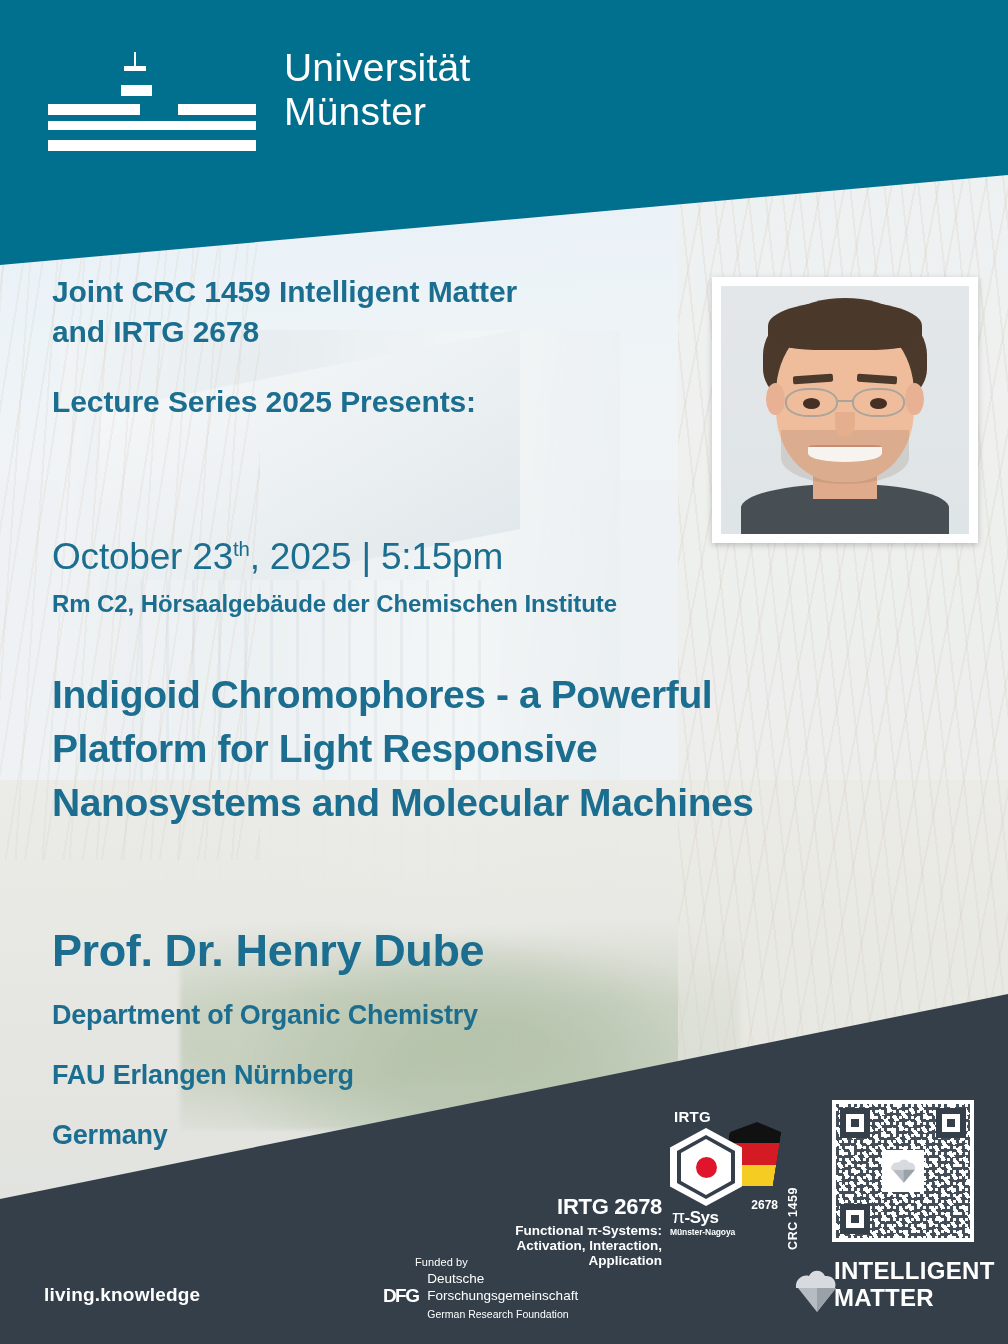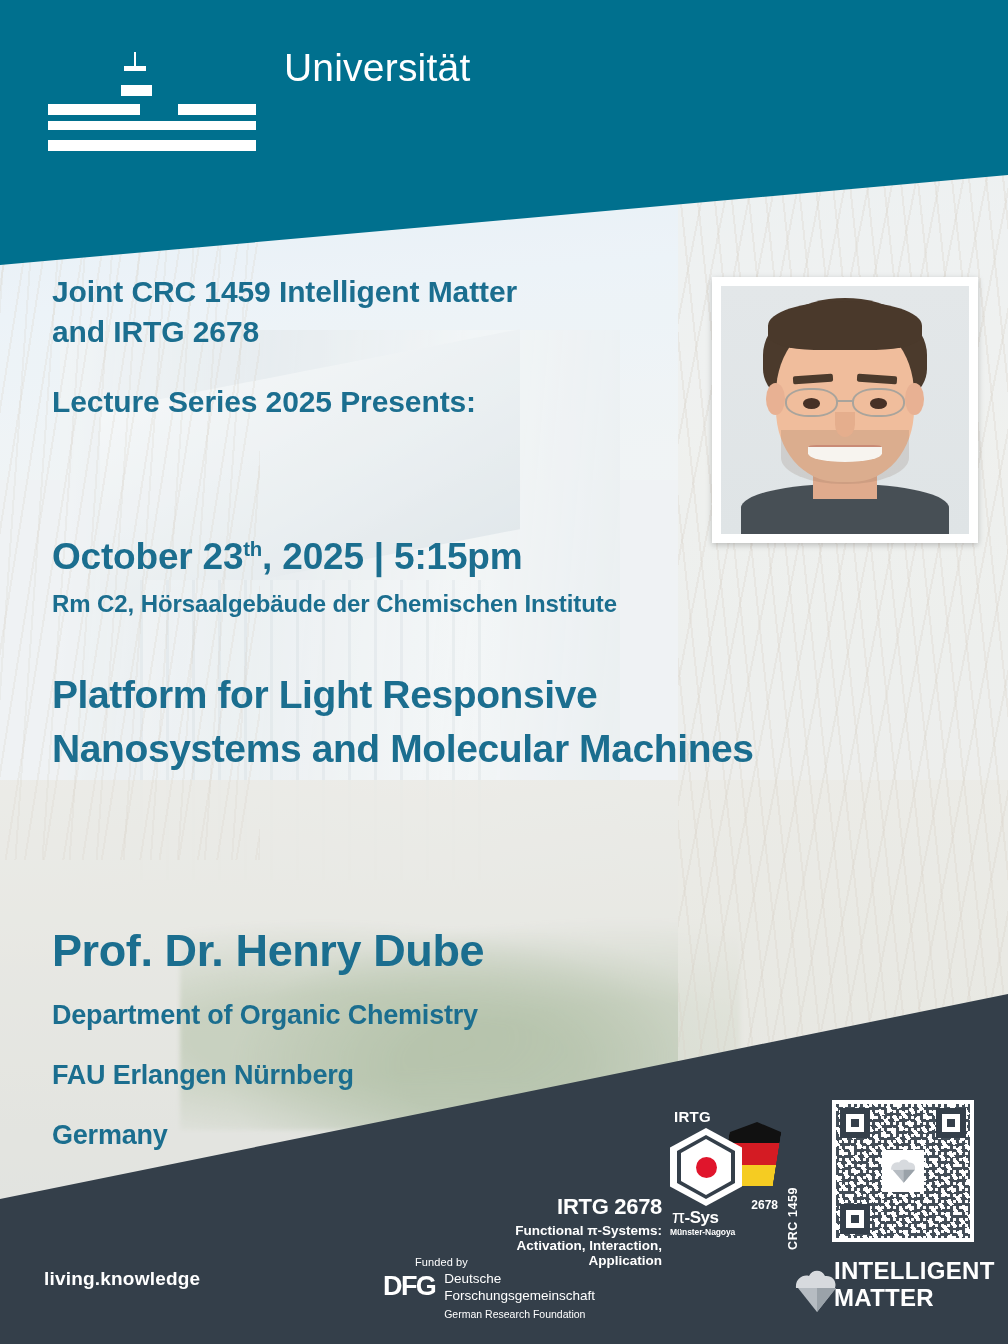--- a/index.html
+++ b/index.html
@@ -122,21 +122,21 @@
   .p-glassR{right:26%;top:41%;width:21%;height:12%;border:2px solid #a9a49c;border-radius:45%;}
   .p-bridge{left:46.5%;top:46%;width:7%;height:2px;background:#a9a49c;}
   .p-eyeL{left:33%;top:45%;width:7%;height:4.4%;background:#463026;border-radius:50%;}
   .p-eyeR{right:33%;top:45%;width:7%;height:4.4%;background:#463026;border-radius:50%;}
   .p-nose{left:46%;top:51%;width:8%;height:10%;background:#e5ae8d;border-radius:0 0 50% 50%;}
   .p-mouth{left:35%;top:64%;width:30%;height:7%;background:#f7f4ef;border-radius:12% 12% 52% 52%;border-top:2px solid #c98b76;}
   .p-stubble{left:24%;top:58%;width:52%;height:22%;background:rgba(120,96,76,.17);border-radius:0 0 48% 48%;}
 
   .datetime{
     position:absolute;left:52px;top:536px;width:760px;
-    font-size:37px;font-weight:bold;letter-spacing:-.2px;
+    font-size:37px;font-weight:normal;letter-spacing:-.2px;
   }
   .datetime sup{font-size:.55em;vertical-align:super;}
   .venue{
     position:absolute;left:52px;top:590px;width:800px;
     font-size:24px;font-weight:bold;letter-spacing:-.1px;
   }
 
   .talk-title{
     position:absolute;left:52px;top:668px;width:910px;
     font-size:39px;font-weight:bold;line-height:1.39;letter-spacing:-.4px;
@@ -147,30 +147,30 @@
     font-size:45px;font-weight:bold;letter-spacing:-.4px;
   }
   .affil{
     position:absolute;left:52px;top:1002px;width:700px;
     font-size:27px;font-weight:bold;line-height:1;letter-spacing:-.2px;
   }
   .affil div{margin-bottom:33px;}
 
   
   .living{
-    position:absolute;left:44px;bottom:54px;
+    position:absolute;left:44px;bottom:38px;
     color:#fff;font-size:19px;font-weight:600;letter-spacing:.2px;
   }
 
   .dfg{position:absolute;left:383px;bottom:24px;width:260px;color:#fff;}
   .dfg-funded{font-size:11px;margin-bottom:3px;letter-spacing:.1px;padding-left:32px;}
   .dfg-row{display:flex;align-items:flex-start;gap:9px;}
   .dfg-mark{
-    font-size:27px;font-weight:bold;letter-spacing:-1.6px;line-height:1;
-    margin-top:2px;
+    font-size:19px;font-weight:bold;letter-spacing:-1.6px;line-height:1;
+    margin-top:15px;
   }
   .dfg-txt{font-size:13.5px;line-height:1.22;}
   .dfg-sub{font-size:10.5px;margin-top:4px;}
 
   .irtg{position:absolute;left:470px;top:1108px;width:310px;height:125px;color:#fff;}
   .irtg-text{position:absolute;right:118px;top:44px;text-align:right;width:190px;margin-top:42px;}
   .irtg-big{font-size:22px;font-weight:bold;letter-spacing:-.3px;}
   .irtg-sub1{font-size:13.5px;font-weight:bold;margin-top:3px;}
   .irtg-sub2{font-size:13.5px;font-weight:bold;}
   .irtg-logo{position:absolute;right:0;top:0;width:112px;height:125px;}
@@ -254,20 +254,21 @@
         <i class="m-tick"></i>
           <i class="m-cap"></i>
           <i class="m-small"></i>
         <i class="m-left"></i>
           <i class="m-right"></i>
         <i class="m-long1"></i>
           <i class="m-long2"></i>
       </div>
       <div class="uni-name">
         <div>Universität</div>
+        <div>Münster</div>
       </div>
     </div>
   </div>
 
   <div class="footer"></div>
 
   <div class="content">
 
     <div class="headline teal">
       <div>Joint CRC 1459 Intelligent Matter</div>
@@ -297,20 +298,21 @@
       </div>
     </div>
 
     <div class="datetime teal">
       <span>October 23</span><sup>th</sup><span>, 2025 | 5:15pm</span>
     </div>
 
     <div class="venue teal">Rm C2, Hörsaalgebäude der Chemischen Institute</div>
 
     <div class="talk-title teal">
+      <div>Indigoid Chromophores - a Powerful</div>
       <div>Platform for Light Responsive</div>
       <div>Nanosystems and Molecular Machines</div>
     </div>
 
     <div class="speaker teal">Prof. Dr. Henry Dube</div>
 
     <div class="affil teal">
       <div>Department of Organic Chemistry</div>
       <div>FAU Erlangen Nürnberg</div>
       <div>Germany</div>

